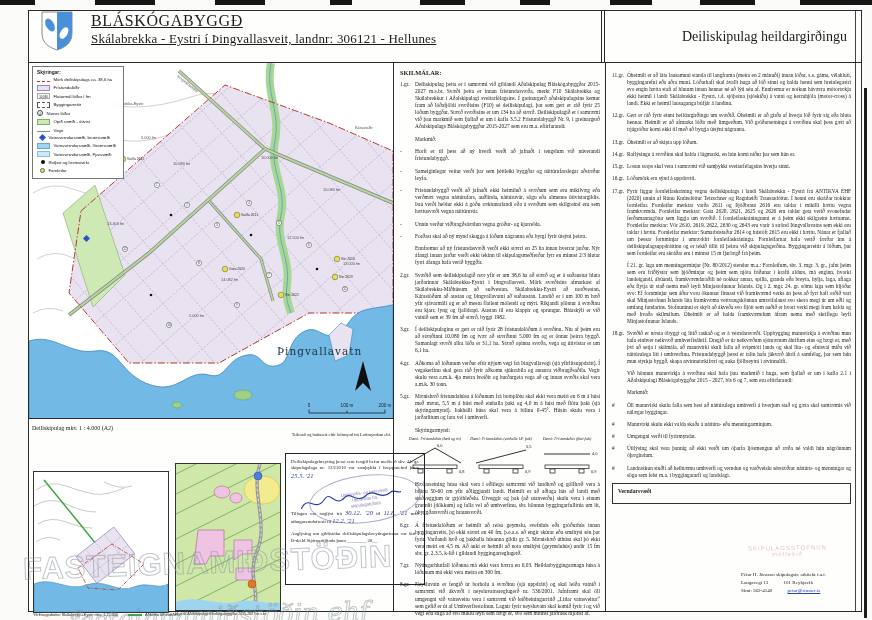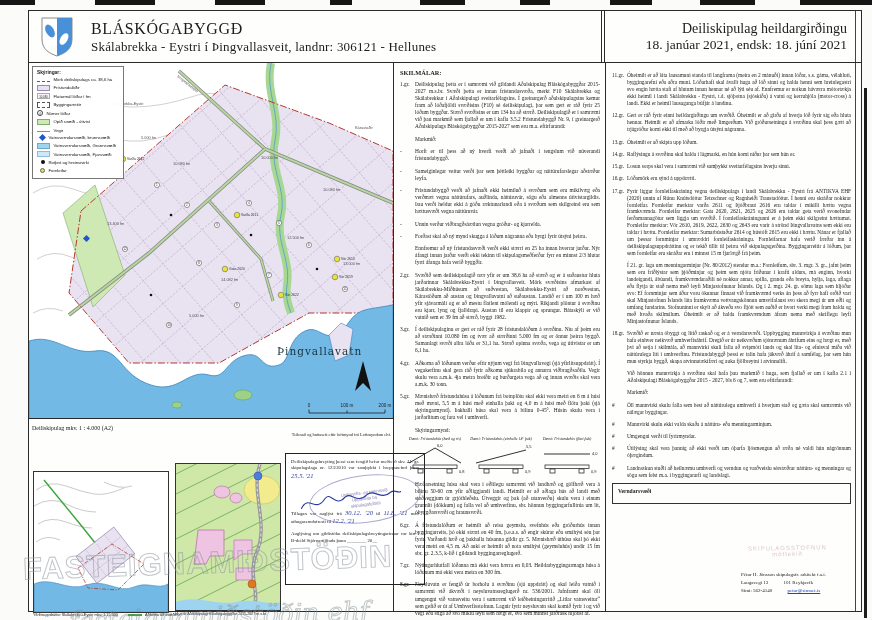--- a/index.html
+++ b/index.html
@@ -7,21 +7,21 @@
        font-family:"Liberation Serif",serif;color:#1c1c1c;}
   
   .scan-dash{position:absolute;top:0;height:5px;background:#161616;}
   .edge-art{position:absolute;background:#1d1d1d;}
   
   .doc{position:absolute;left:28px;top:10px;width:834px;height:602px;background:#fefefc;
        border:1.3px solid #2a2a2a;box-sizing:border-box;}
   .inner-right{position:absolute;top:0;bottom:0;right:5px;width:1px;background:#444;}
   
   .hdr{position:absolute;left:0;top:0;width:100%;height:52px;border-bottom:1.2px solid #2a2a2a;box-sizing:border-box;display:flex;}
-  .hdr-left{flex:none;width:572px;display:flex;align-items:center;padding-left:12px;box-sizing:border-box;}
+  .hdr-left{flex:none;width:572px;display:flex;align-items:flex-start;padding-left:12px;box-sizing:border-box;text-decoration:underline;}
   .crest{width:32px;height:40px;flex:none;margin-right:18px;}
   .h-title{font-size:16px;letter-spacing:.6px;line-height:1.25;}
   .h-sub{font-size:13px;letter-spacing:.2px;}
   .hdr-right{flex:1;border-left:1px solid #2a2a2a;box-shadow:inset 2px 0 0 #fff, inset 3px 0 0 #2a2a2a;
              display:flex;flex-direction:column;justify-content:center;align-items:flex-end;padding-right:14px;box-sizing:border-box;}
   .hr1{font-size:14px;}
   .hr2{font-size:13.5px;}
   
   .main{position:absolute;left:0;top:52px;width:100%;bottom:0;}
   .panel-map{position:absolute;left:0;top:0;width:364px;height:100%;box-sizing:border-box;}
@@ -127,21 +127,20 @@
         <ellipse cx="9" cy="14" rx="4" ry="7" fill="#4a90d9" transform="rotate(-30 9 14)"></ellipse>
         <ellipse cx="23" cy="22" rx="3.6" ry="6.4" fill="#ffffff" transform="rotate(30 23 22)"></ellipse>
       </svg>
       <div>
         <div class="h-title">BLÁSKÓGABYGGÐ</div>
         <div class="h-sub">Skálabrekka - Eystri í Þingvallasveit, landnr: 306121 - Hellunes</div>
       </div>
     </div>
     <div class="hdr-right">
       <div class="hr1">Deiliskipulag heildargirðingu</div>
-      <div class="hr2">18. janúar 2021, endsk: 18. júní 2021</div>
     </div>
   </div>
 
   <div class="main">
 
     <section class="panel-map">
       <div class="mapbox">
         <svg id="mapsvg" width="364" height="356" viewBox="0 0 364 356">
           <defs>
             <clipPath id="clipLots">

